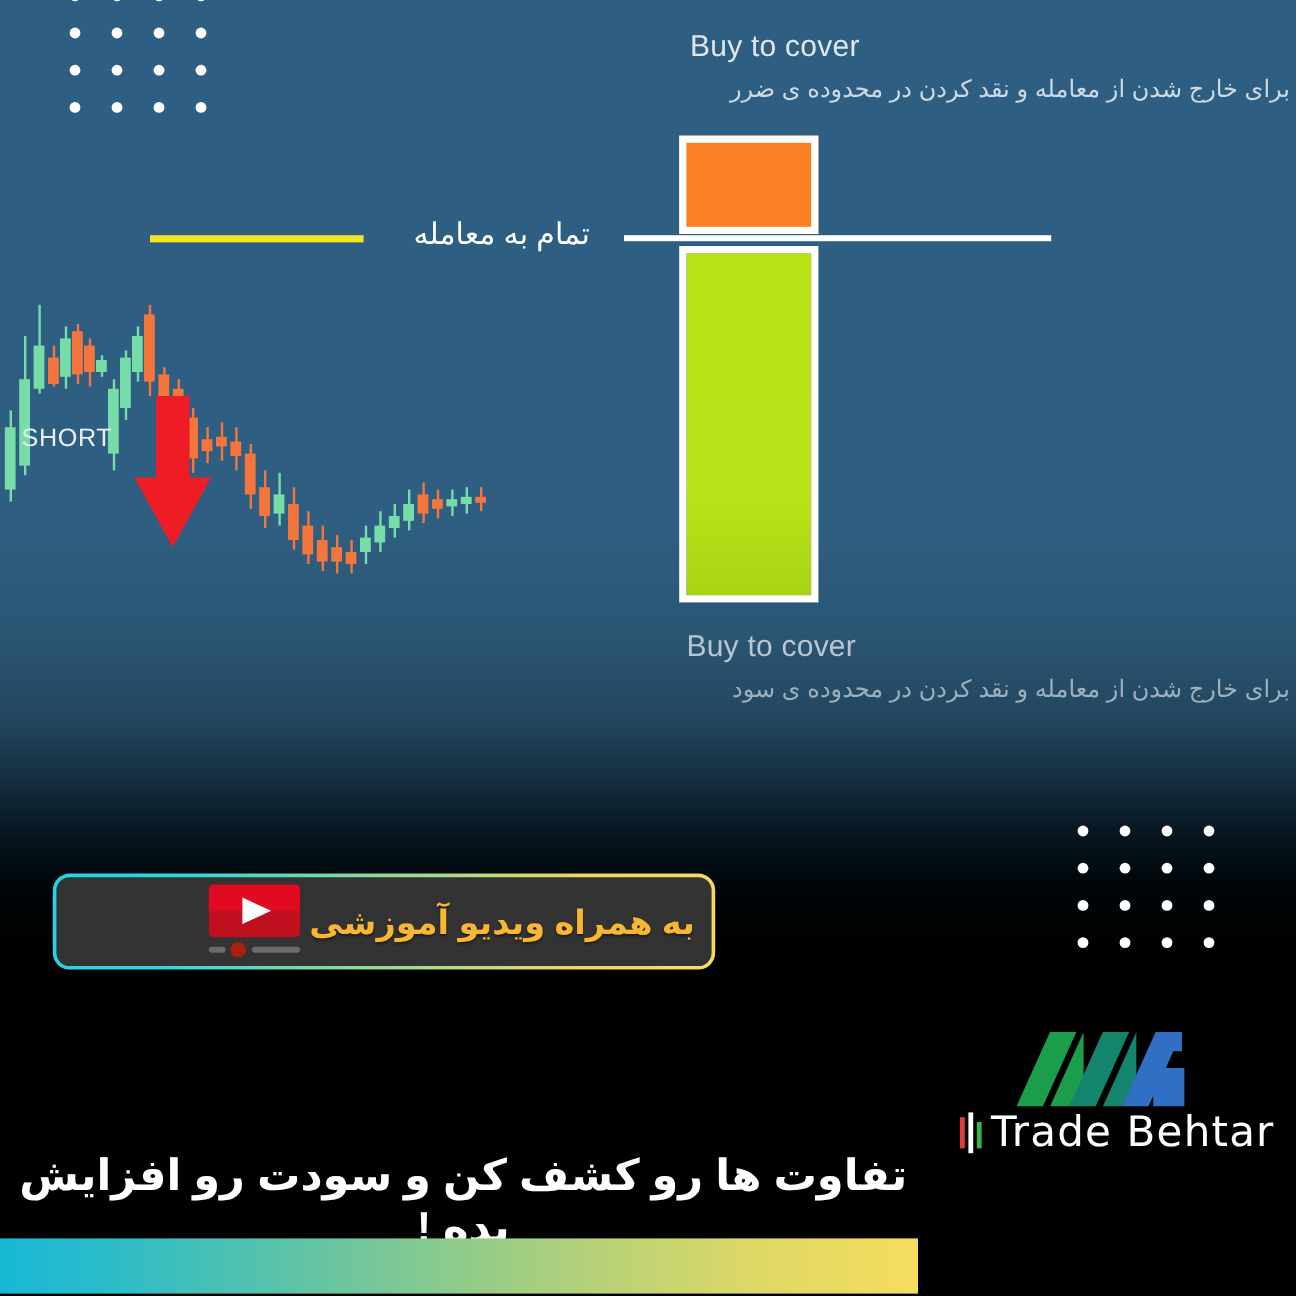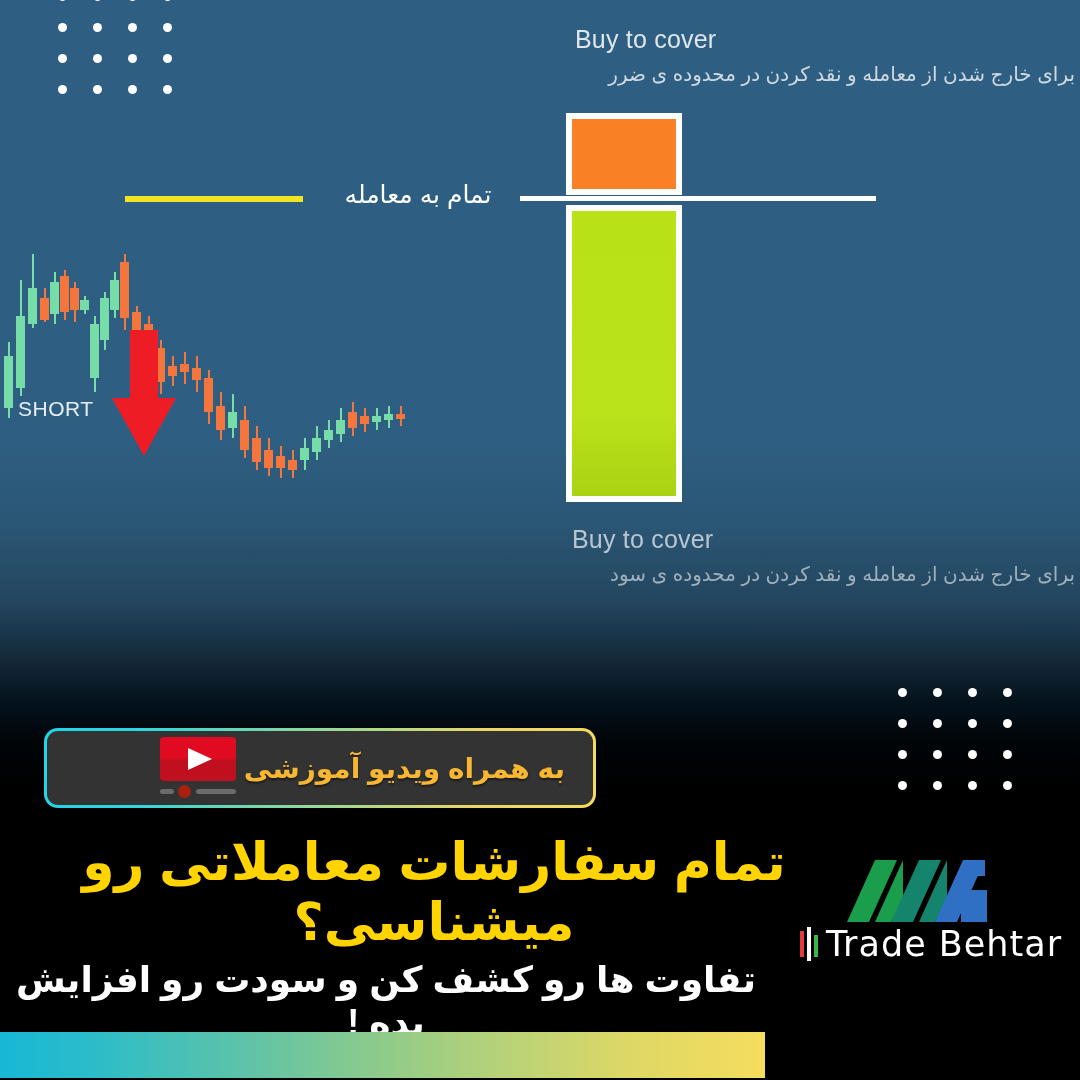--- a/index.html
+++ b/index.html
@@ -32,21 +32,21 @@
 
   #entry-line-yellow{position:absolute;left:125px;top:196px;width:178px;height:6px;
      background:#f2e425;}
   #entry-line-white{position:absolute;left:520px;top:196px;width:356px;height:5px;
      background:#ffffff;}
   #entry-label{position:absolute;left:318px;top:180px;width:200px;text-align:center;
      color:#fff;font-size:25px;direction:rtl;letter-spacing:0px;}
 
   
   #short-label{position:absolute;left:18px;top:354px;color:#e8eef3;font-size:21px;
-     letter-spacing:.5px;margin-top:43px;}
+     letter-spacing:.5px;}
   #short-arrow{position:absolute;left:110px;top:330px;width:68px;height:130px;}
 
   
   .bar-box{position:absolute;border:6px solid #ffffff;box-sizing:border-box;}
   #bar-orange{left:566px;top:113px;width:116px;height:82px;background:#f98024;}
   #bar-green{left:566px;top:205px;width:116px;height:297px;
      background:linear-gradient(180deg,#b8e116 0%,#bbe31c 70%,#a9d312 100%);}
 
   .cap{position:absolute;direction:rtl;text-align:right;}
   .cap .en{font-size:25px;color:#dfe6ec;direction:ltr;text-align:left;letter-spacing:.2px;}
@@ -58,21 +58,21 @@
   #caption-bottom .fa{color:#9fb0bd;}
 
   
   #video-cta{position:absolute;left:44px;top:728px;width:552px;height:80px;
      border-radius:14px;padding:3px;box-sizing:border-box;
      background:linear-gradient(100deg,#21d4e8 0%,#2fd6dd 18%,#8fd99a 48%,#e9d765 78%,#f5dc5f 100%);}
   #video-cta-inner{position:relative;width:100%;height:100%;border-radius:11px;
      background:#333333;display:flex;align-items:center;justify-content:flex-end;
      padding:0 14px 0 18px;box-sizing:border-box;}
   #video-cta-text{color:#f7b733;font-size:28px;font-weight:bold;direction:rtl;
-     letter-spacing:3px;margin-right:14px;text-shadow:0 2px 2px rgba(0,0,0,.45);}
+     letter-spacing:3px;text-shadow:0 2px 2px rgba(0,0,0,.45);}
   #video-icon{width:92px;height:62px;position:relative;flex:0 0 auto;}
   #video-icon .screen{position:absolute;left:8px;top:0;width:76px;height:44px;
      border-radius:4px;background:linear-gradient(180deg,#e00b20 0%,#e00b20 48%,#c0101f 52%,#c0101f 100%);}
   #video-icon .tri{position:absolute;left:36px;top:11px;width:0;height:0;
      border-left:24px solid #fff;border-top:11px solid transparent;border-bottom:11px solid transparent;}
   #video-icon .bar-l{position:absolute;left:8px;top:52px;width:14px;height:5px;border-radius:3px;background:#6b6b6b;}
   #video-icon .knob{position:absolute;left:26px;top:48px;width:13px;height:13px;border-radius:50%;background:#a8200e;}
   #video-icon .bar-r{position:absolute;left:44px;top:52px;width:40px;height:5px;border-radius:3px;background:#6b6b6b;}
 
   
@@ -308,21 +308,20 @@
         <div class="screen"></div>
         <div class="tri"></div>
         <div class="bar-l"></div>
         <div class="knob"></div>
         <div class="bar-r"></div>
       </div>
       <div id="video-cta-text">به همراه ویدیو آموزشی</div>
     </div>
   </div>
 
-  <div id="headline-1">تمام سفارشات معاملاتی رو میشناسی؟</div>
   <div id="headline-2">تفاوت ها رو کشف کن و سودت رو افزایش بده !</div>
 
   <div id="logo">
     <svg id="logo-mark" viewBox="0 0 170 62">
       <polygon points="0,62 28,0 50,0 22,62" fill="#1a9e4b"></polygon>
       <polygon points="28,62 56,0 56,40 44,62" fill="#1a9e4b"></polygon>
       <polygon points="44,62 72,0 94,0 66,62" fill="#15846c"></polygon>
       <polygon points="72,62 100,0 100,40 88,62" fill="#15846c"></polygon>
       <polygon points="88,62 116,0 138,0 110,62" fill="#2f6fc4"></polygon>
       <rect x="118" y="0" width="20" height="16" fill="#2f6fc4"></rect>

